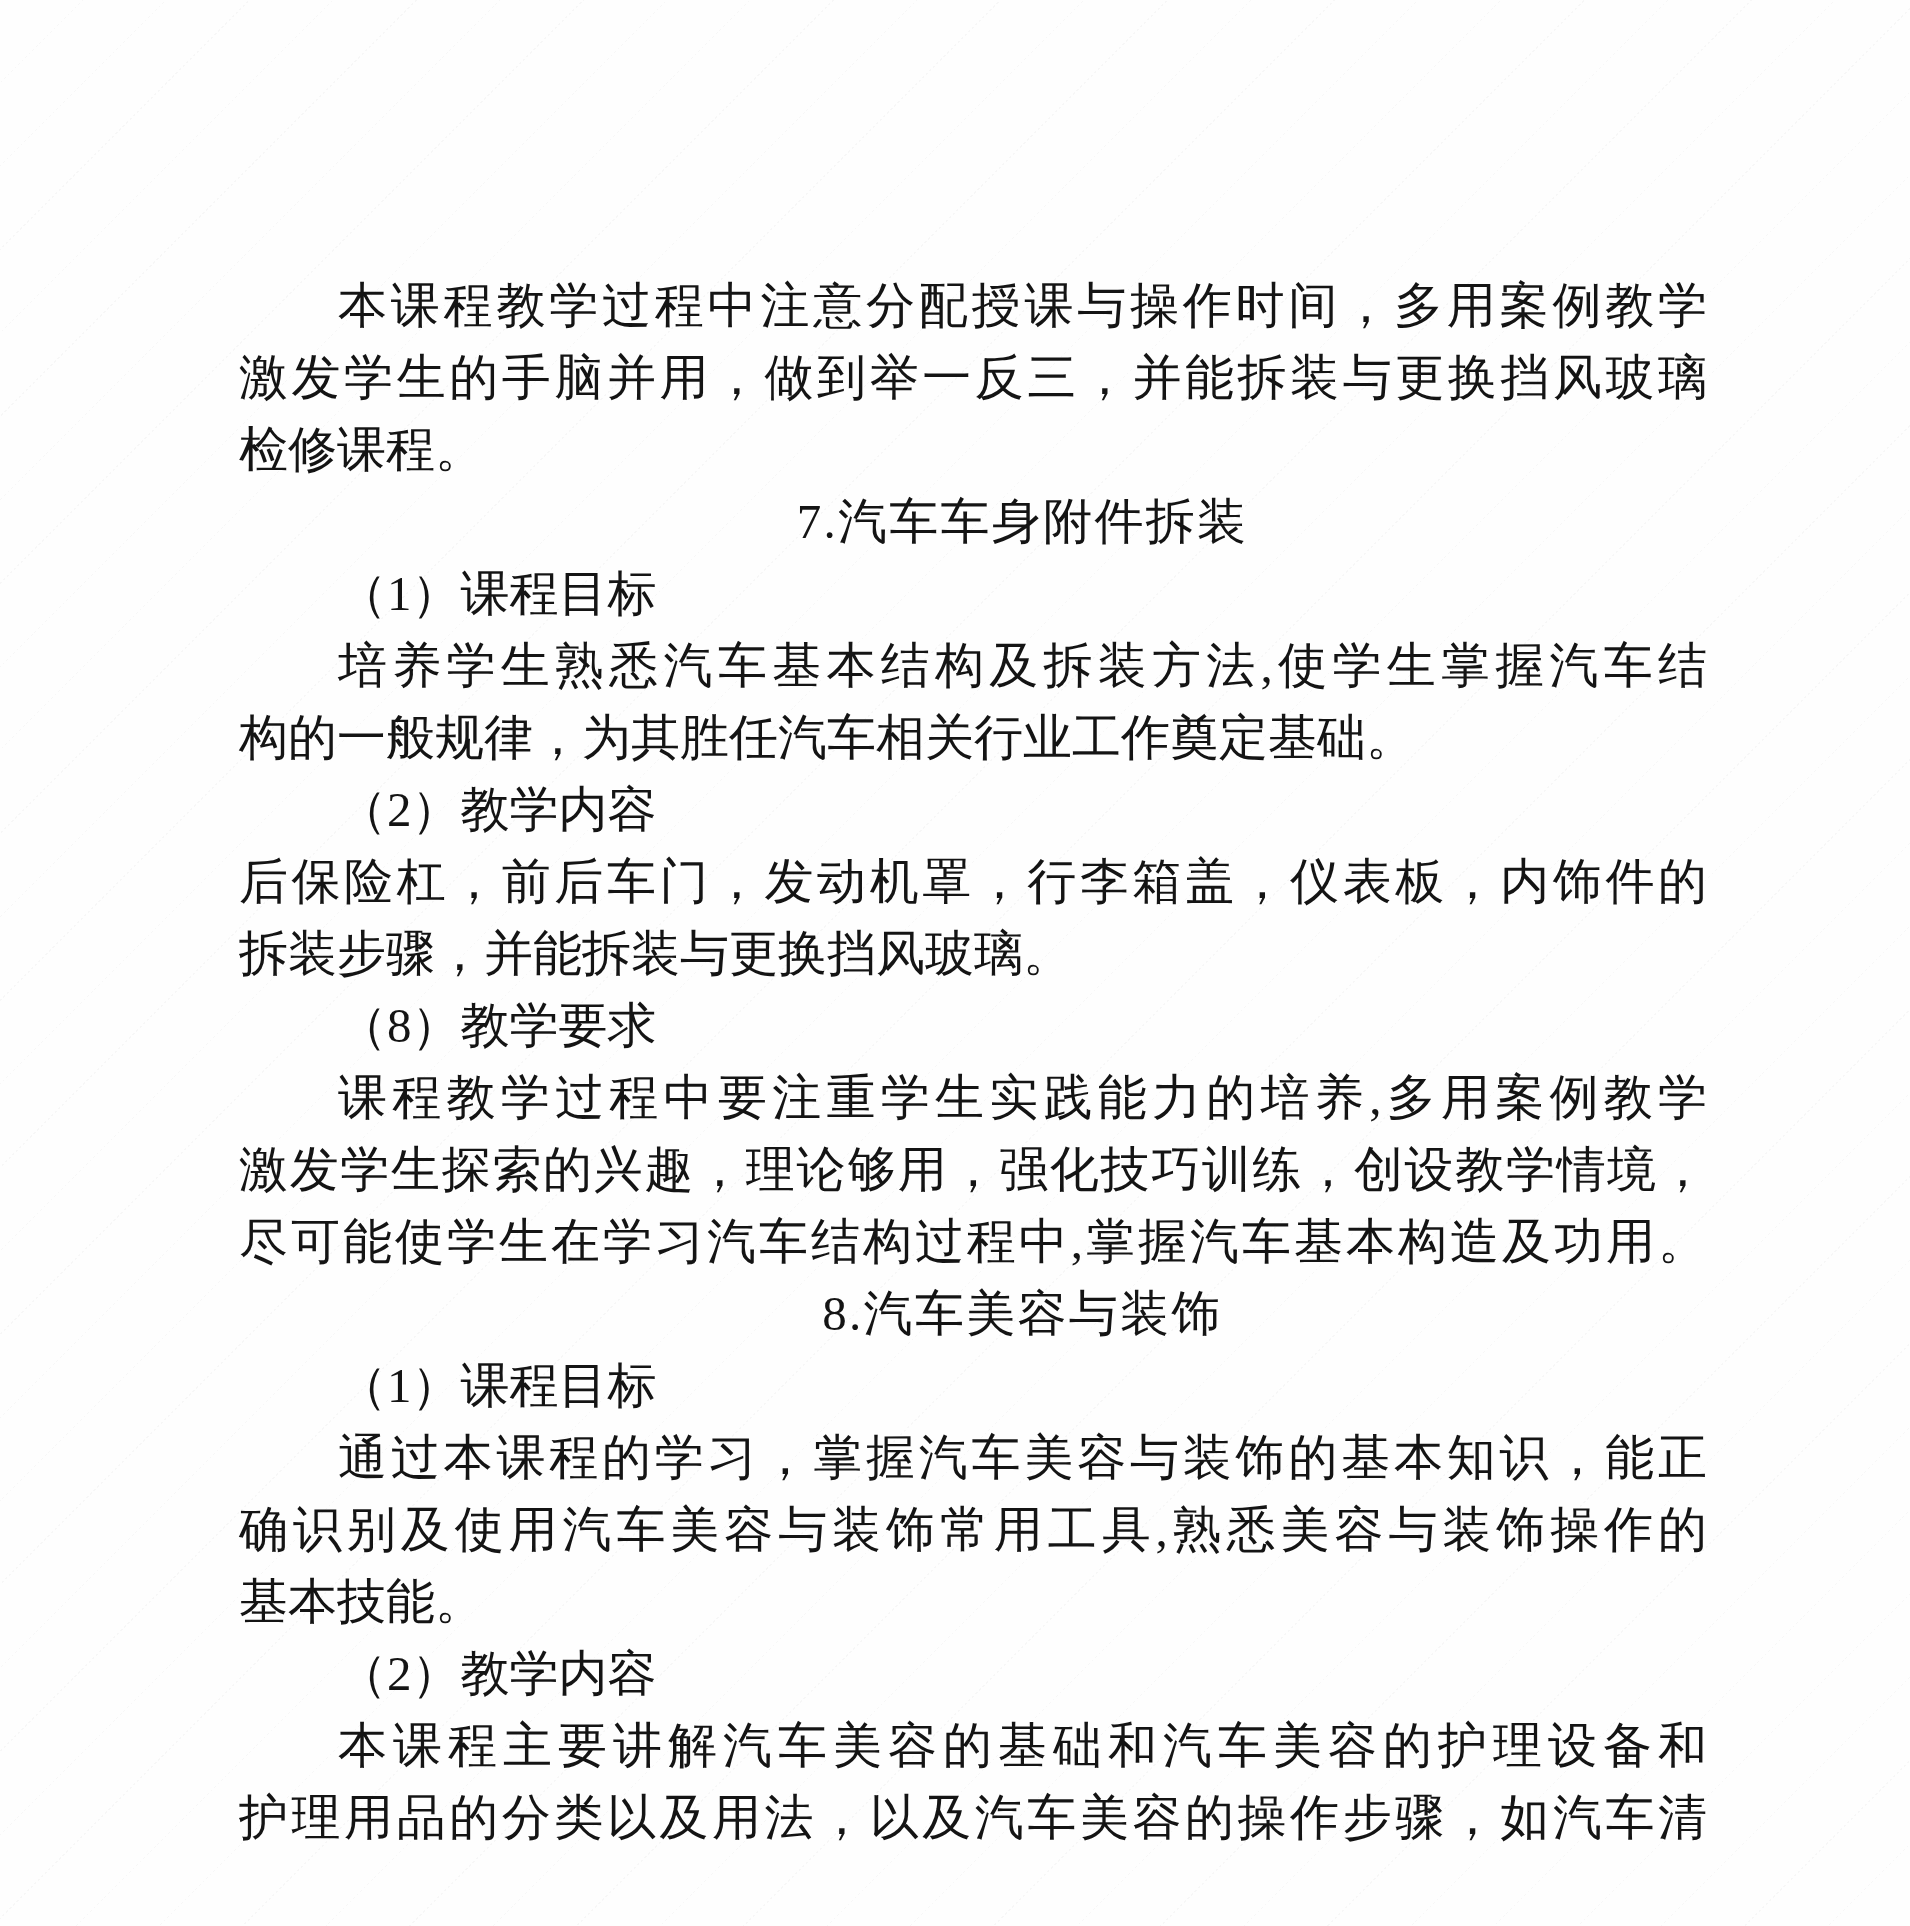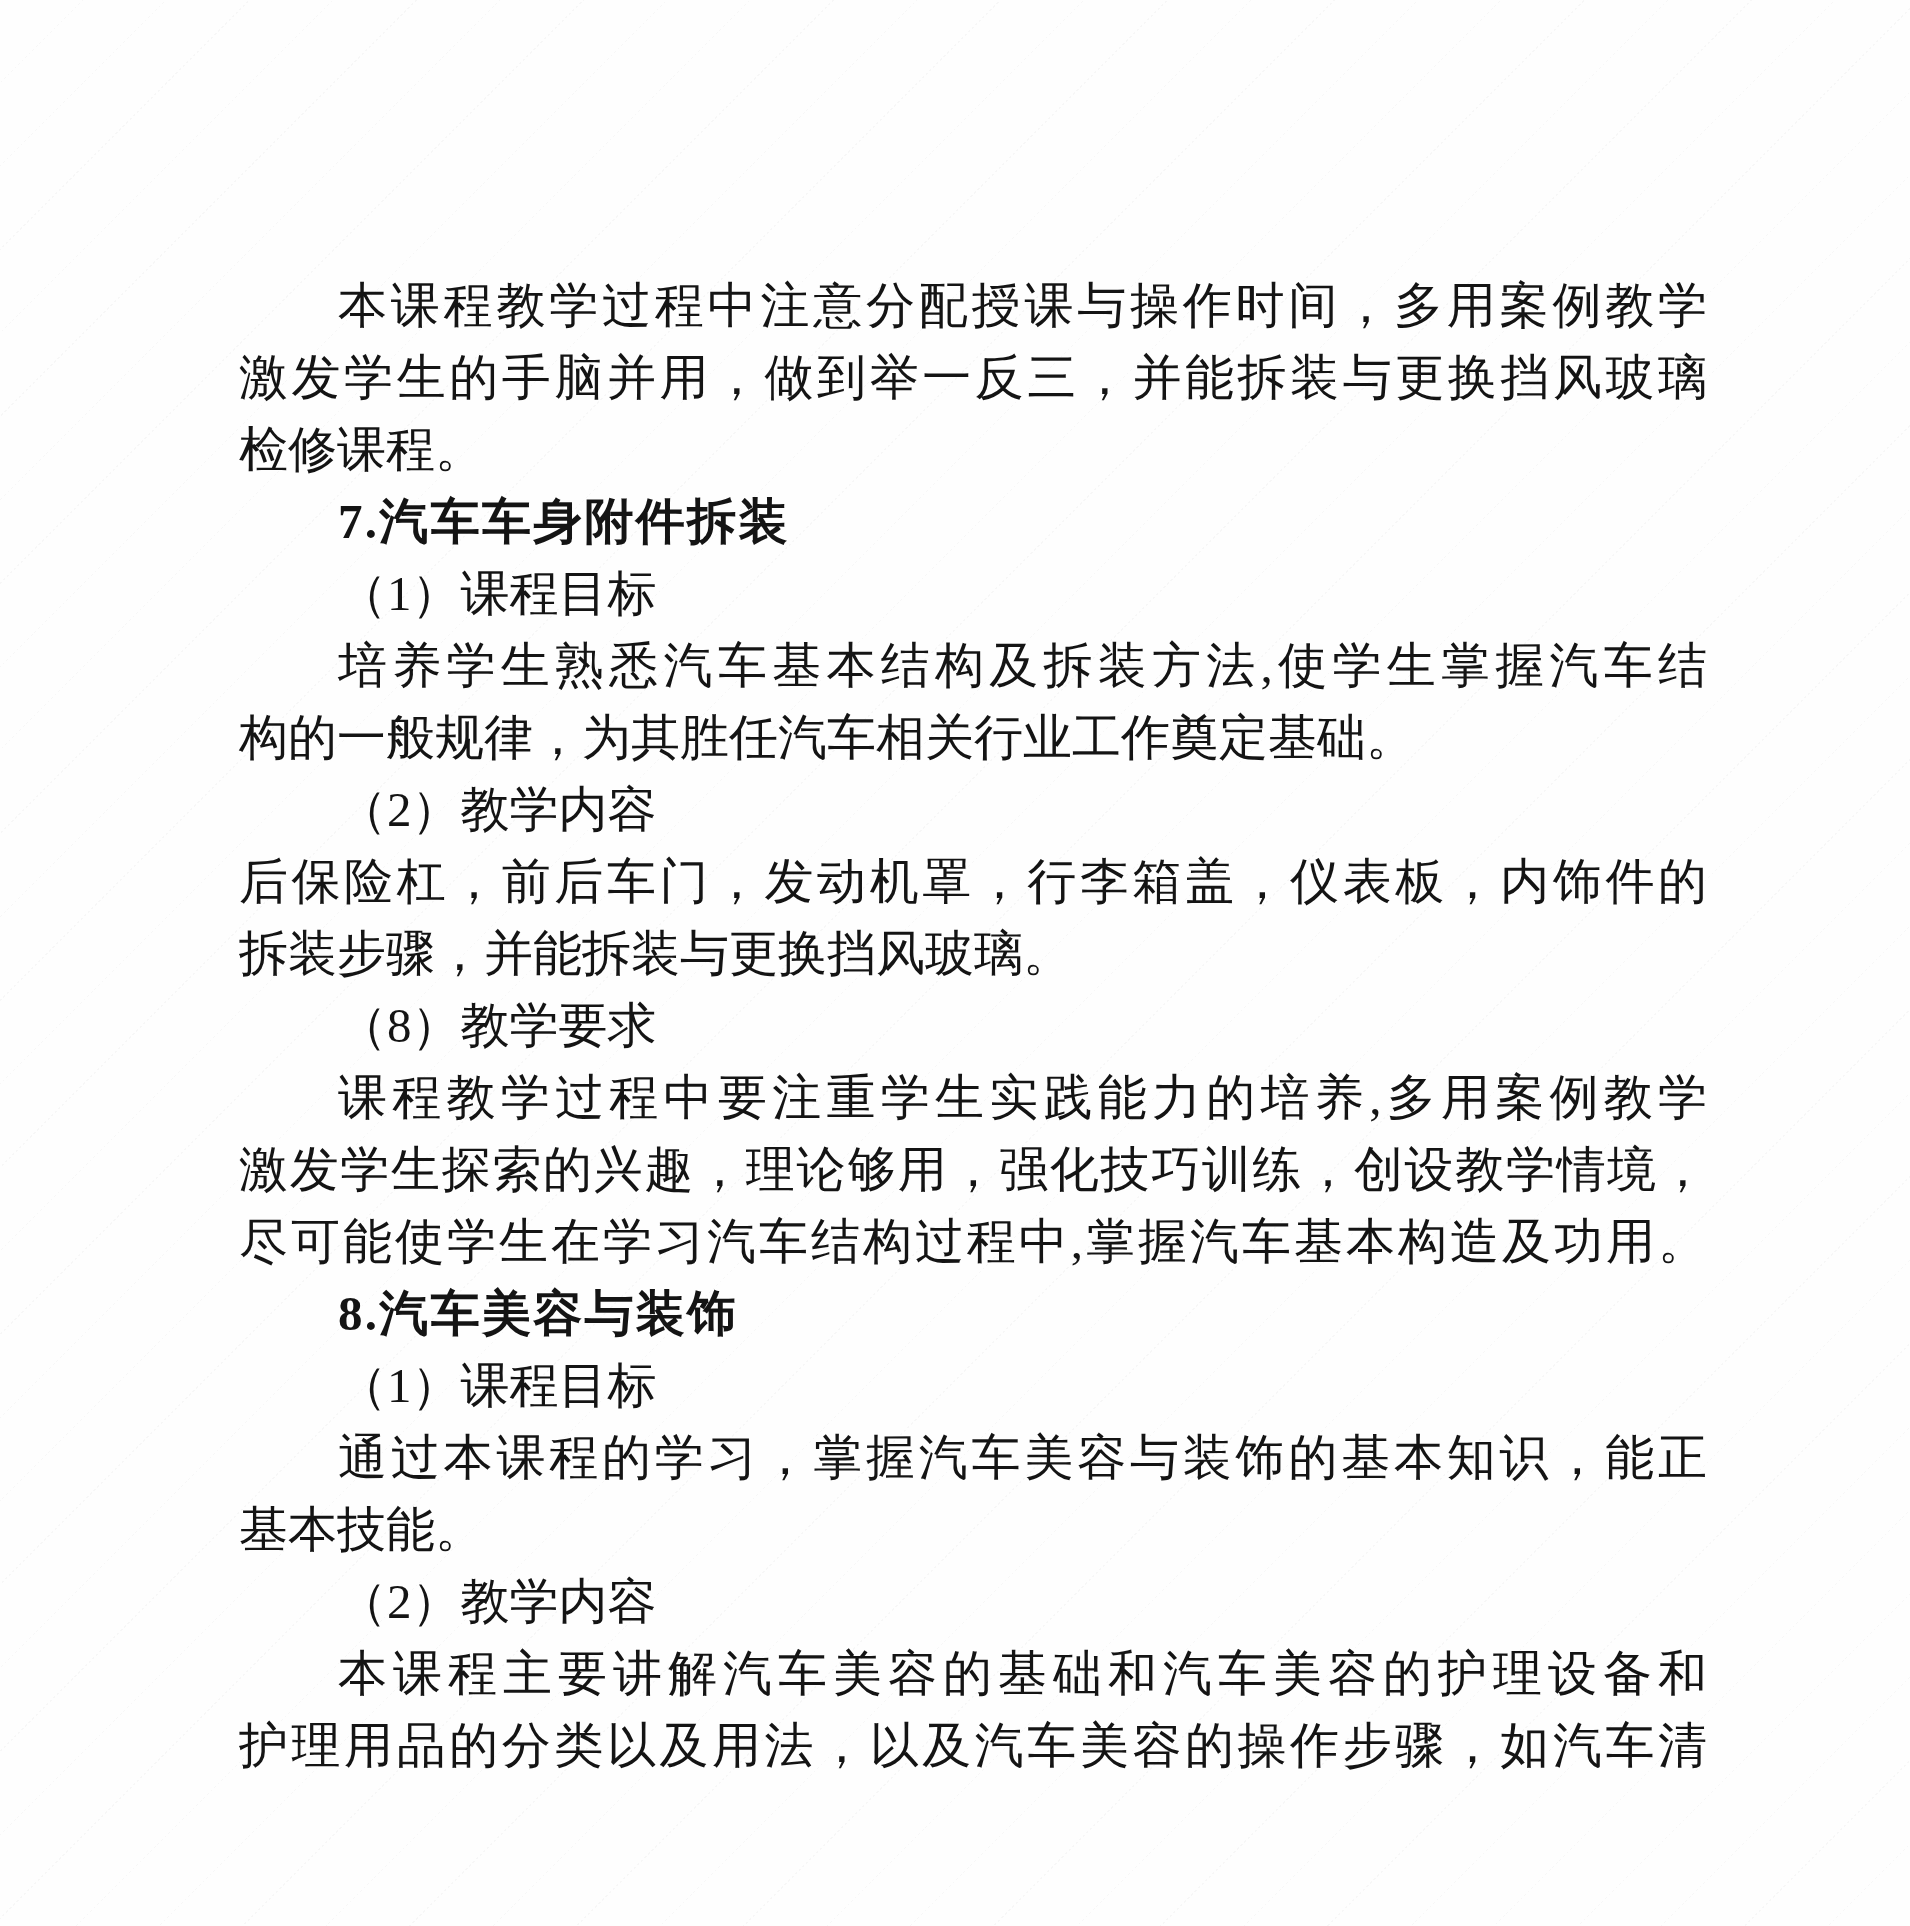--- a/index.html
+++ b/index.html
@@ -50,21 +50,21 @@
     min-height: 72px;
     white-space: normal;
     text-align: left;
   }
   .line.justify {
     text-align: justify;
     text-align-last: justify;
     text-justify: inter-ideograph;
   }
   .line.indent { text-indent: 99px; }
-  .line.bold { font-weight: 700; letter-spacing: 2.3px; }
+  .line.bold { font-weight: 400; letter-spacing: 2.3px; text-align: center; }
 </style>
 </head>
 <body>
 
 <div class="page">
   <div class="scan-dots-h"></div>
   <div class="scan-dots-diag"></div>
 
   <div class="text-column">
       <div class="line indent justify">本课程教学过程中注意分配授课与操作时间，多用案例教学</div>
@@ -77,20 +77,21 @@
       <div class="line indent">（2）教学内容</div>
       <div class="line justify">后保险杠，前后车门，发动机罩，行李箱盖，仪表板，内饰件的</div>
       <div class="line">拆装步骤，并能拆装与更换挡风玻璃。</div>
       <div class="line indent">（8）教学要求</div>
       <div class="line indent justify">课程教学过程中要注重学生实践能力的培养,多用案例教学</div>
       <div class="line justify">激发学生探索的兴趣，理论够用，强化技巧训练，创设教学情境，</div>
       <div class="line justify">尽可能使学生在学习汽车结构过程中,掌握汽车基本构造及功用。</div>
       <div class="line indent bold">8.汽车美容与装饰</div>
       <div class="line indent">（1）课程目标</div>
       <div class="line indent justify">通过本课程的学习，掌握汽车美容与装饰的基本知识，能正</div>
+      <div class="line justify">确识别及使用汽车美容与装饰常用工具,熟悉美容与装饰操作的</div>
       <div class="line">基本技能。</div>
       <div class="line indent">（2）教学内容</div>
       <div class="line indent justify">本课程主要讲解汽车美容的基础和汽车美容的护理设备和</div>
       <div class="line justify">护理用品的分类以及用法，以及汽车美容的操作步骤，如汽车清</div>
     </div>
 
 </div>
 
 
 </body></html>

